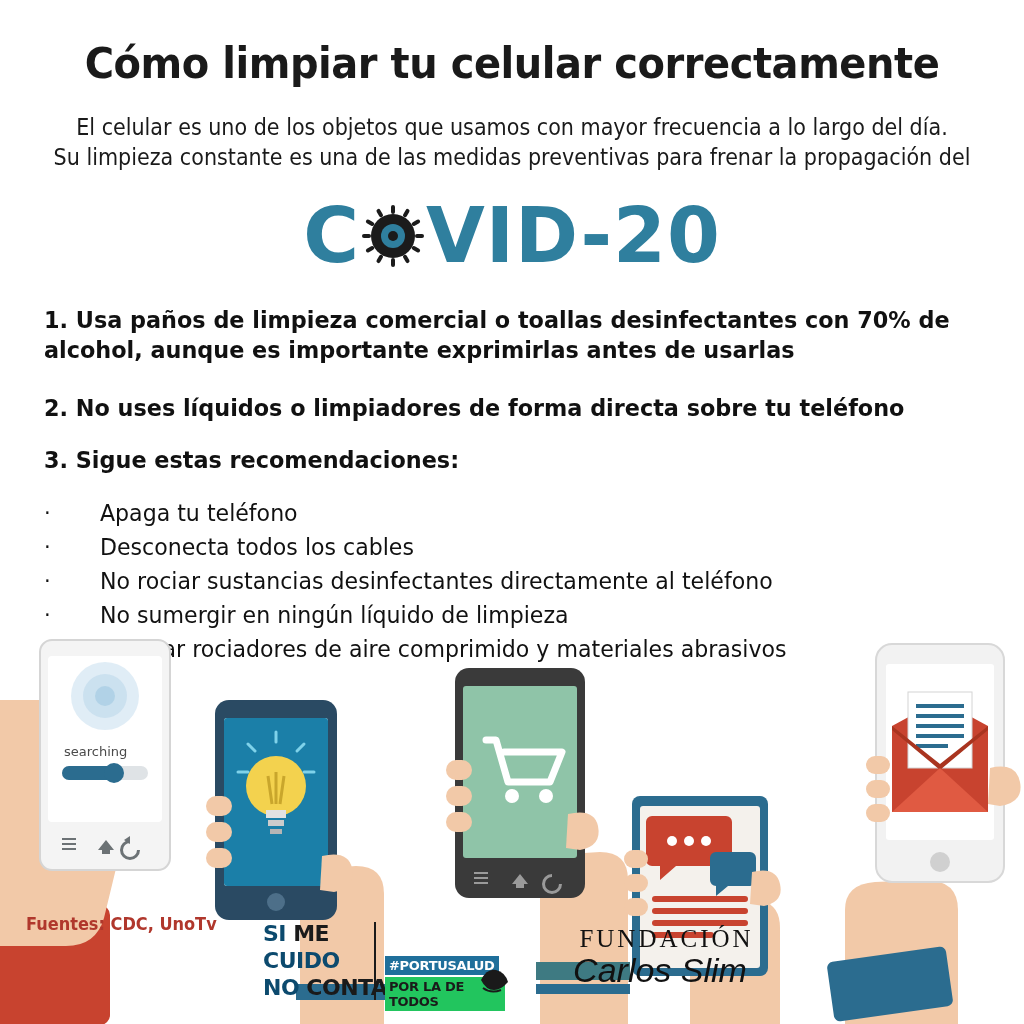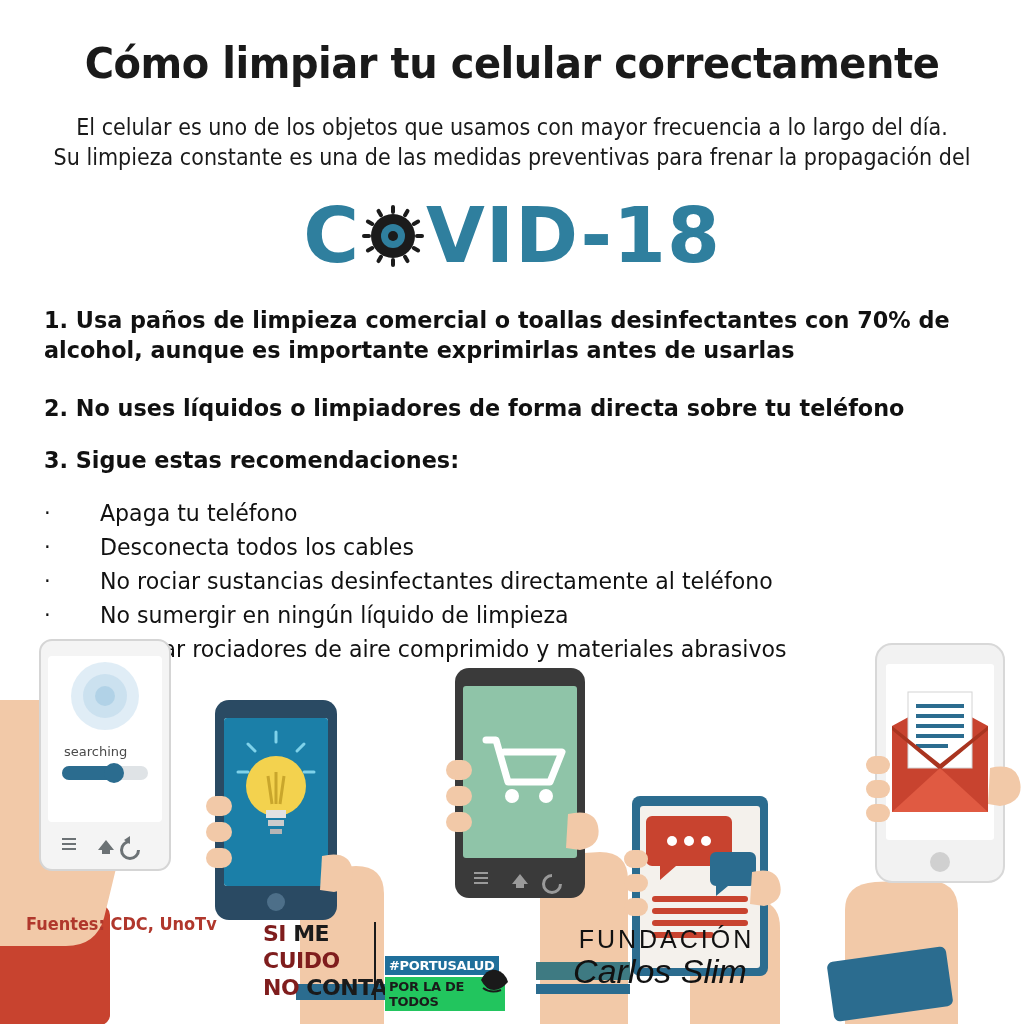--- a/index.html
+++ b/index.html
@@ -194,21 +194,21 @@
     top: 920px;
     width: 108px;
     height: 82px;
     font-family: "DejaVu Sans", sans-serif;
     font-weight: bold;
     font-size: 22px;
     line-height: 27px;
     color: #1a1a1a;
     letter-spacing: -0.5px;
   }
-  .logo-sime .blue { color: #7f1d1d; margin-top: 26px; }
+  .logo-sime .blue { color: #0c4a6e; margin-top: 26px; }
   .logo-sime .row { white-space: nowrap; }
 
   .logo-divider {
     position: absolute;
     left: 374px;
     top: 922px;
     width: 2px;
     height: 78px;
     background: #1a1a1a;
   }
@@ -251,21 +251,21 @@
   }
 
   .logo-fcs {
     position: absolute;
     left: 540px;
     top: 925px;
     width: 240px;
     text-align: center;
   }
   .fcs-top {
-    font-family: Liberation Sans, sans-serif;
+    font-family: Liberation Serif, serif;
     font-size: 25px;
     letter-spacing: 3px;
     color: #111111;
     padding-left: 13px;
   }
   .fcs-bottom {
     font-family: Liberation Sans, sans-serif;
     font-style: italic;
     font-size: 34px;
     color: #111111;
@@ -290,21 +290,21 @@
       <span class="virus-o">
         <span class="virus-core"></span>
         <span class="virus-inner"></span>
         <span class="spike" style="transform:rotate(0deg)"></span>
         <span class="spike" style="transform:rotate(30deg)"></span>
         <span class="spike" style="transform:rotate(60deg)"></span>
         <span class="spike" style="transform:rotate(90deg)"></span>
         <span class="spike" style="transform:rotate(120deg)"></span>
         <span class="spike" style="transform:rotate(150deg)"></span>
       </span>
-      <span class="c-part">VID-18</span>
+      <span class="c-part">VID-20</span>
     </div>
   </div>
 
   <div class="item" id="item1">1. Usa paños de limpieza comercial o toallas desinfectantes con 70% de alcohol, aunque es importante exprimirlas antes de usarlas</div>
   <div class="item" id="item2">2. No uses líquidos o limpiadores de forma directa sobre tu teléfono</div>
   <div class="item" id="item3">3. Sigue estas recomendaciones:</div>
 
   <div class="bullets">
     <div class="bullet-row">
       <span class="bullet-dot">·</span>

